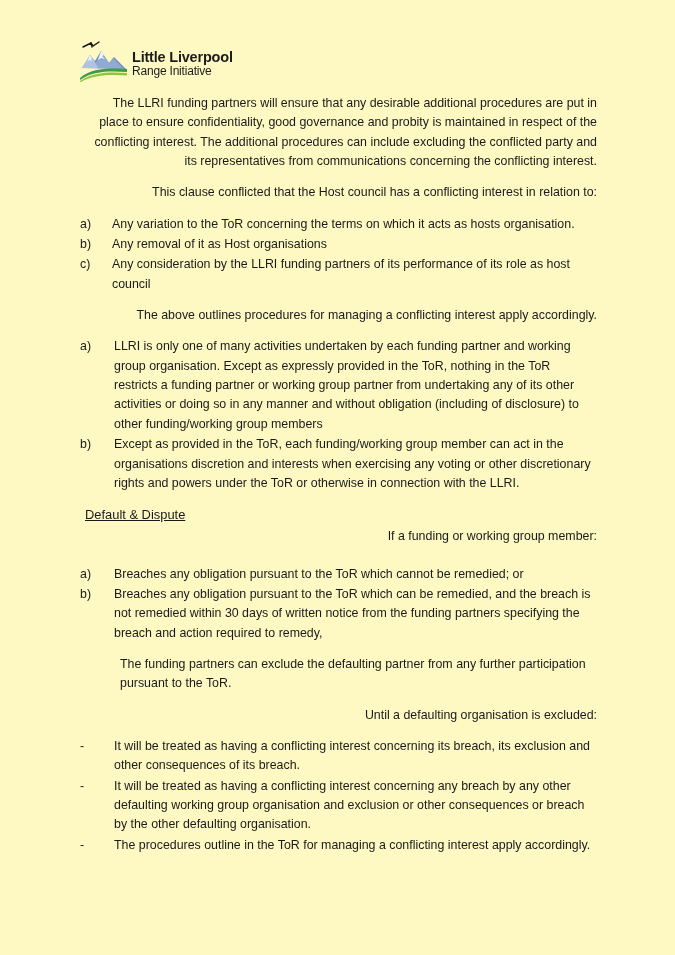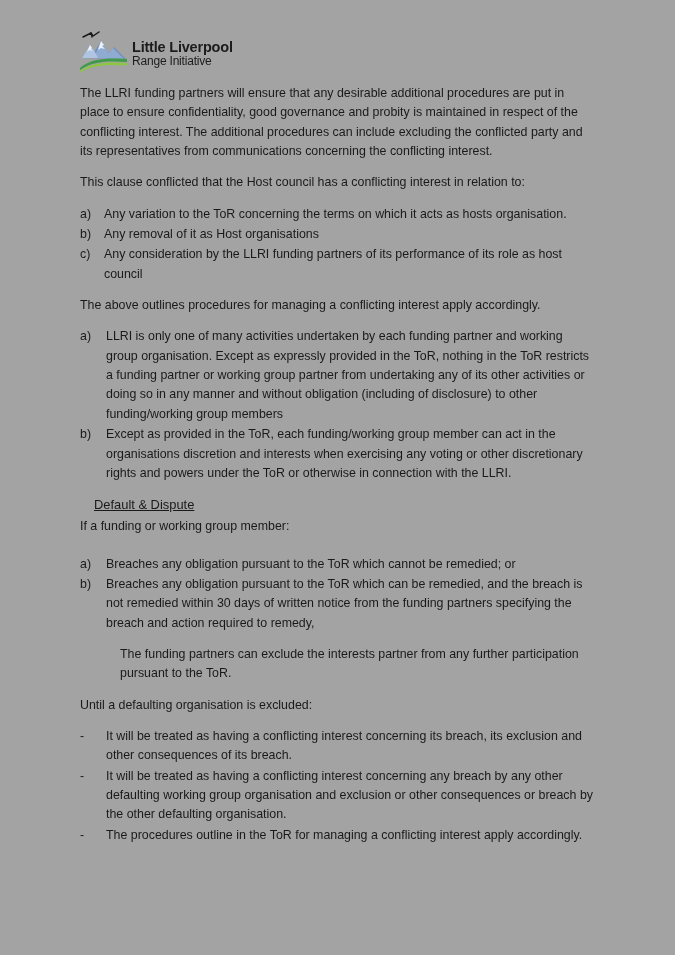--- a/index.html
+++ b/index.html
@@ -11,23 +11,23 @@
     width: 675px;
     height: 955px;
     font-family: "Liberation Sans", sans-serif;
     color: #1a1a1a;
     overflow: hidden;
   }
   .page {
     position: relative;
     width: 675px;
     height: 955px;
-    background: #a3a3a3;
+    background: #fef9c3;
     box-sizing: border-box;
-    padding: 22px 78px 0 80px;
+    padding: 32px 78px 0 80px;
   }
   
   .logo-block {
     display: flex;
     align-items: center;
     height: 56px;
     margin-bottom: 6px;
   }
   .logo-mark {
     width: 48px;
@@ -50,44 +50,44 @@
   .logo-line2 {
     font-weight: normal;
     font-size: 12px;
     letter-spacing: -0.2px;
     color: #1c1c1c;
   }
   
   .doc { font-size: 12.4px; line-height: 1.56; }
   p.para {
     margin: 0 0 12px 0;
-    text-align: left;
+    text-align: right;
   }
   p.para.tight { margin-bottom: 18px; }
   .indent-sm { margin-left: 10px; }
   .heading-underline {
-    margin: 0 0 2px 14px;
+    margin: 0 0 2px 5px;
     text-decoration: underline;
     font-size: 12.9px;
   }
   
   ul.lst {
     list-style: none;
     margin: 0 0 12px 0;
     padding: 0;
   }
   ul.lst li {
     display: flex;
     margin-bottom: 1px;
   }
   ul.lst li .mark {
     flex: 0 0 auto;
     text-align: left;
   }
-  ul.lst li .txt { flex: 1 1 auto; }
+  ul.lst li .txt { flex: 1 1 auto; margin-left: 8px; }
 
   
   .lvl1 { margin-left: 14px; }
   .lvl1 li .mark { width: 24px; }
 
   
   .lvl2 { margin-left: 40px; }
   .lvl2 li .mark { width: 26px; }
 
   
@@ -172,21 +172,21 @@
       <li>
         <span class="mark">a)</span>
         <span class="txt">Breaches any obligation pursuant to the ToR which cannot be remedied; or</span>
       </li>
       <li>
         <span class="mark">b)</span>
         <span class="txt">Breaches any obligation pursuant to the ToR which can be remedied, and the breach is not remedied within 30 days of written notice from the funding partners specifying the breach and action required to remedy,</span>
       </li>
     </ul>
 
-    <p class="block-indent">The funding partners can exclude the interests partner from any further participation pursuant to the ToR.</p>
+    <p class="block-indent">The funding partners can exclude the defaulting partner from any further participation pursuant to the ToR.</p>
 
 
     <p class="para">Until a defaulting organisation is excluded:</p>
 
     <ul class="lst dash">
       <li>
         <span class="mark">-</span>
         <span class="txt">It will be treated as having a conflicting interest concerning its breach, its exclusion and other consequences of its breach.</span>
       </li>
       <li>

